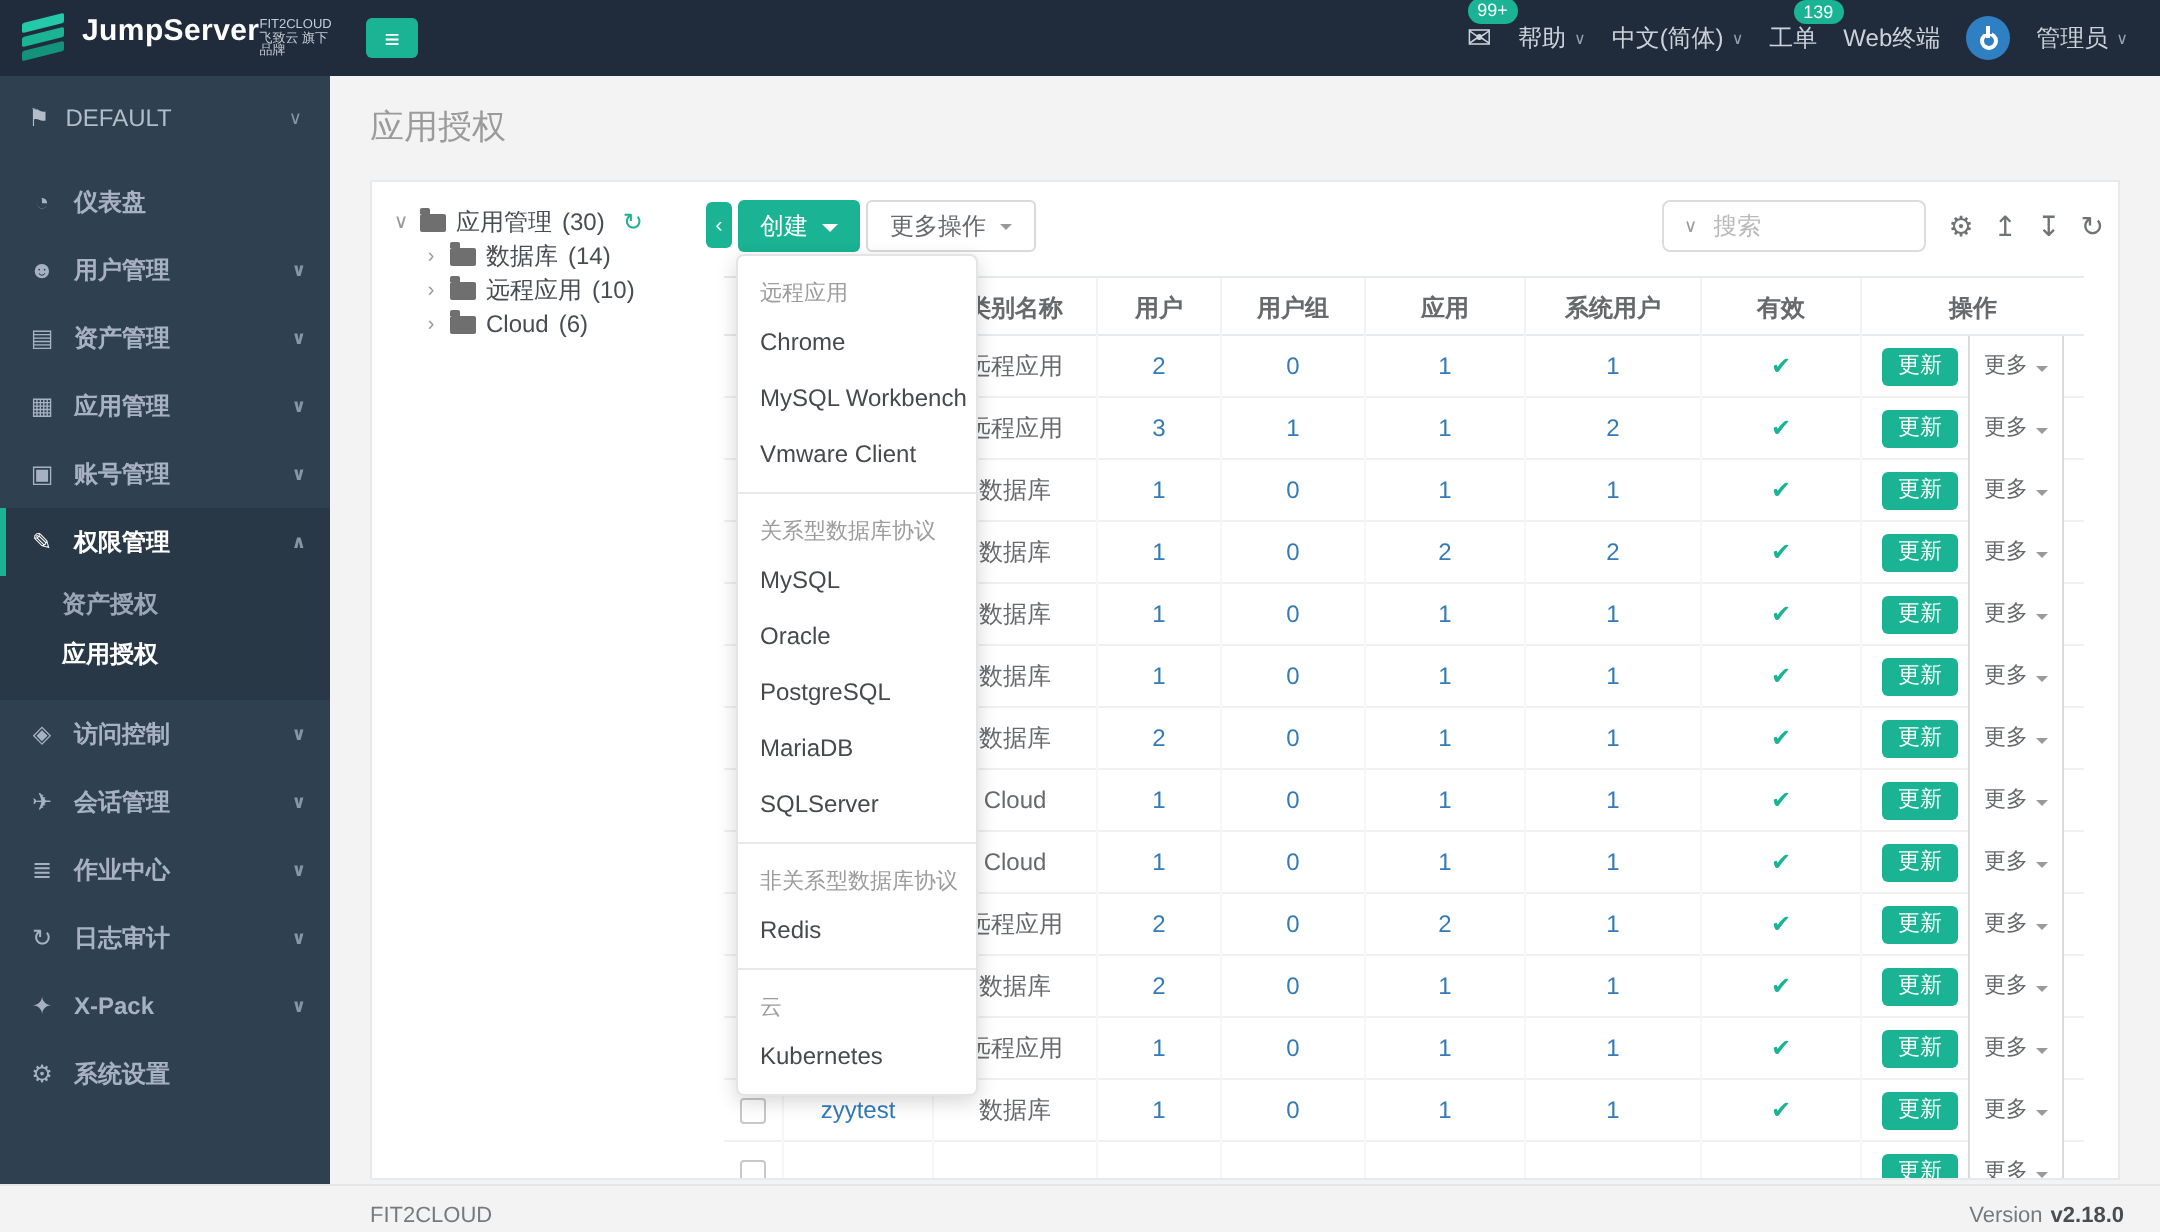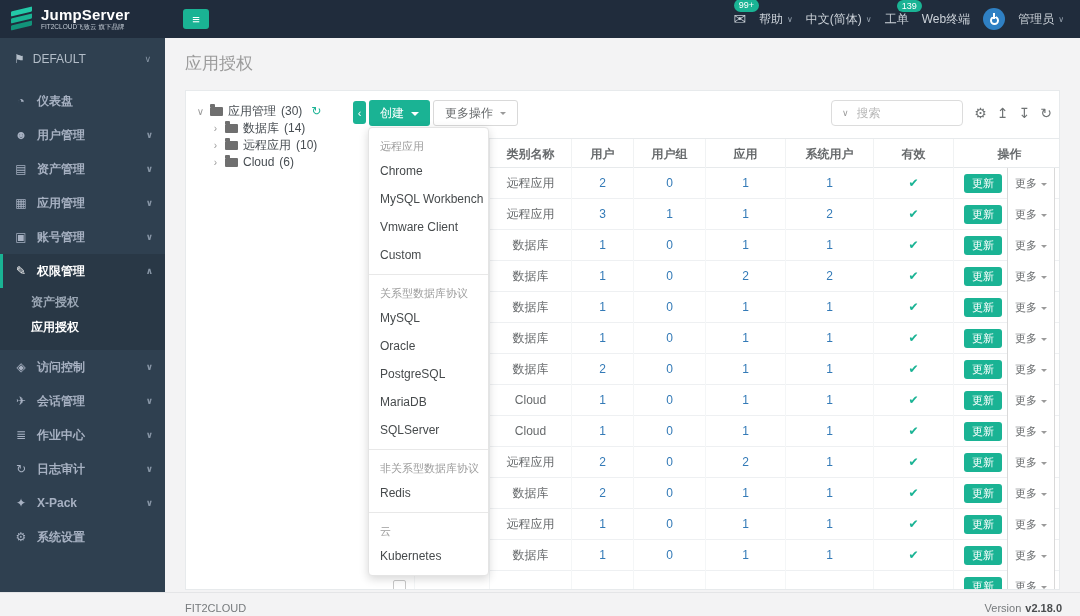--- a/index.html
+++ b/index.html
@@ -12,21 +12,21 @@
   .clickable{cursor:pointer;}
 
   
   .topbar{position:absolute; top:0; left:0; width:1080px; height:38px; background:var(--topbar-bg); display:flex; align-items:center; z-index:40;}
   .brand{width:165px; display:flex; align-items:center; gap:7px; padding-left:10px;}
   .logo{width:24px; height:24px; position:relative; flex:0 0 auto;}
   .logo span{position:absolute; left:1px; width:21px; height:5px; border-radius:1px; transform:skewY(-14deg);}
   .logo span:nth-child(1){top:2px; background:#23c9a8;}
   .logo span:nth-child(2){top:9px; background:#1ab394;}
   .logo span:nth-child(3){top:16px; background:#12937a;}
-  .brand-text{display:flex; flex-direction:column; line-height:1.05;}
+  .brand-text{display:flex; flex-direction:row; line-height:1.05;}
   .brand-name{color:#ffffff; font-size:15px; font-weight:bold; letter-spacing:.2px;}
   .brand-sub{color:#c3cbd4; font-size:6.5px; margin-top:2px;}
   .hamburger{margin-left:18px; width:26px; height:20px; background:var(--accent); border:none; border-radius:3px; color:#fff; font-size:13px; line-height:1; display:flex; align-items:center; justify-content:center;}
   .topbar-right{margin-left:auto; display:flex; align-items:center; gap:13px; padding-right:16px; color:#ccd2d9; font-size:12px;}
   .tb-item{position:relative; display:flex; align-items:center; gap:4px; white-space:nowrap;}
   .tb-caret{font-size:8px; color:#94a0ad; margin-top:1px;}
   .tb-badge{position:absolute; top:-11px; right:-13px; background:var(--accent); color:#fff; font-size:9px; line-height:1.2; padding:1px 5px; border-radius:8px;}
   .mail-glyph{font-size:15px;}
   .avatar{width:22px; height:22px; border-radius:50%; background:#2f80c3; display:flex; align-items:center; justify-content:center;}
   .power{width:9px; height:9px; border:2px solid #fff; border-radius:50%; position:relative; margin-top:2px;}
@@ -68,21 +68,21 @@
   .btn-moreactions{position:absolute; left:247px; top:9px; height:26px; padding:0 11px; background:#fff; border:1px solid #d9d9d9; border-radius:3px; color:var(--text); font-size:12px; display:flex; align-items:center; gap:7px;}
   .tri{display:inline-block; width:0; height:0; border-left:4px solid transparent; border-right:4px solid transparent; border-top:4px solid currentColor; margin-top:1px;}
   .tri-sm{border-left-width:3px; border-right-width:3px; border-top-width:3px; color:#9a9a9a;}
   .search-box{position:absolute; left:645px; top:9px; width:132px; height:26px; background:#fff; border:1px solid #dcdcdc; border-radius:4px; display:flex; align-items:center;}
   .search-caret{padding:0 8px 0 10px; font-size:9px; color:#9a9a9a;}
   .search-box input{border:none; outline:none; flex:1; min-width:0; font-size:12px; color:#555; background:transparent; padding-right:8px;}
   .search-box input::placeholder{color:#b9b9b9;}
   .tool-icons{position:absolute; right:7px; top:9px; height:26px; display:flex; align-items:center; gap:10px; color:#6f7374; font-size:14px;}
 
   
-  .table{position:absolute; left:199px; top:47px; width:680px; font-size:12px; color:var(--text);}
+  .table{position:absolute; left:176px; top:47px; width:680px; font-size:12px; color:var(--text);}
   .grid{display:grid; grid-template-columns:30px 75px 82px 62px 72px 80px 88px 80px 111px; align-items:center;}
   .t-header{height:30px; border-top:1px solid var(--border); border-bottom:1px solid var(--border); font-weight:bold;}
   .t-header .hcell{text-align:center; border-right:1px solid #f0f2f3; height:30px; line-height:30px; overflow:hidden; white-space:nowrap;}
   .t-header .hcell:last-child{border-right:none;}
   .t-row{height:31px; border-bottom:1px solid #eef0f2;}
   .t-row .cell{text-align:center; border-right:1px solid #f4f6f7; height:31px; line-height:31px; overflow:hidden; white-space:nowrap;}
   .t-row .cell:last-child{border-right:none;}
   .link{color:var(--link); cursor:pointer;}
   .check{color:var(--accent); font-size:12px;}
   .cb{display:inline-block; width:13px; height:13px; border:1px solid #c8c8c8; border-radius:2px; background:#fff; vertical-align:middle;}
@@ -529,21 +529,20 @@
         </div>
     </div>
   </div>
 </div>
 
 <div class="dropdown">
     <div class="dd-header">远程应用</div>
     <div class="dd-item clickable">Chrome</div>
     <div class="dd-item clickable">MySQL Workbench</div>
     <div class="dd-item clickable">Vmware Client</div>
-    <div class="dd-item clickable">Custom</div>
     <div class="dd-divider"></div>
     <div class="dd-header">关系型数据库协议</div>
     <div class="dd-item clickable">MySQL</div>
     <div class="dd-item clickable">Oracle</div>
     <div class="dd-item clickable">PostgreSQL</div>
     <div class="dd-item clickable">MariaDB</div>
     <div class="dd-item clickable">SQLServer</div>
     <div class="dd-divider"></div>
     <div class="dd-header">非关系型数据库协议</div>
     <div class="dd-item clickable">Redis</div>

